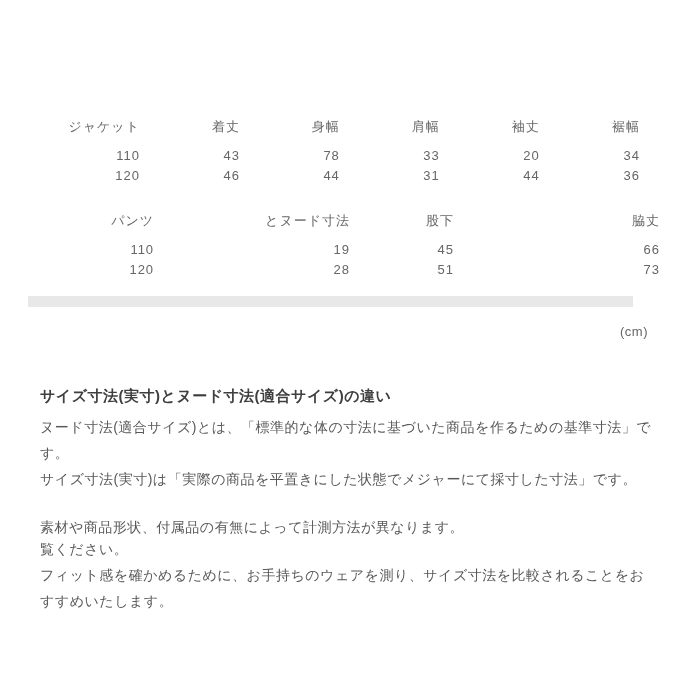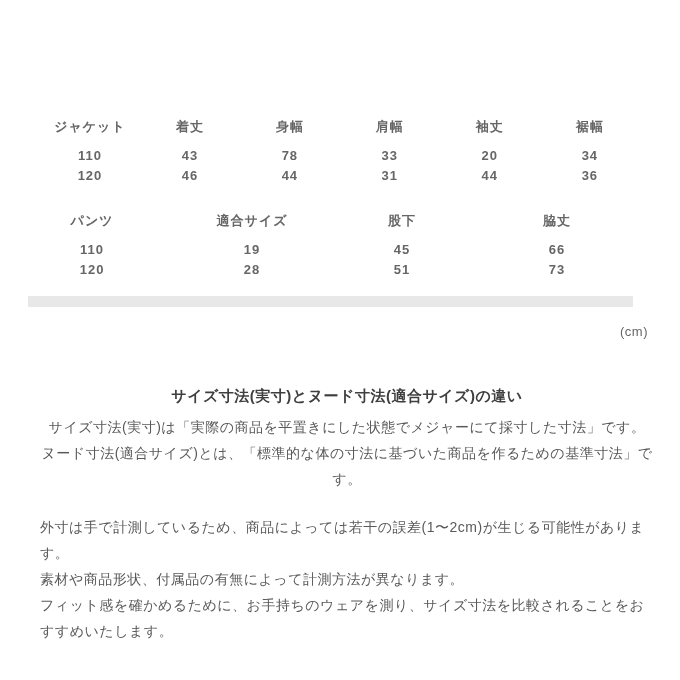--- a/index.html
+++ b/index.html
@@ -8,22 +8,22 @@
     position:relative;
     width:680px; height:680px;
     background:#ffffff;
     font-family:"Liberation Sans","DejaVu Sans",sans-serif;
     color:#595959;
     overflow:hidden;
   }
   
   table { border-collapse:collapse; table-layout:fixed; }
   th, td {
-    font-weight:bold;
-    text-align:center;
+    font-weight:normal;
+    text-align:right;
     vertical-align:middle;
     font-size:13px;
     color:#666;
     height:24px;
     letter-spacing:1px;
     white-space:nowrap;
   }
   .jacket-table { position:absolute; left:40px; top:115px; width:600px; }
   .pants-table  { position:absolute; left:30px; top:209px; width:630px; }
   tbody tr:first-child td { padding-top:9px; }
@@ -31,21 +31,21 @@
     position:absolute; left:28px; top:296px;
     width:605px; height:11px;
     background:#e8e8e8;
   }
   .unit-label {
     position:absolute; top:324px; right:32px;
     font-size:13px; color:#666; letter-spacing:0.5px;
   }
   
   .info-block { position:absolute; left:40px; width:614px; }
-  .info-block-1 { top:387px;text-align:center; }
+  .info-block-1 { top:387px; }
   .info-block-2 { top:514px; }
   .info-heading {
     font-size:15px; font-weight:bold; color:#3f3f3f;
     margin-bottom:8px; letter-spacing:0.5px;
   }
   .info-line {
     font-size:14px; color:#595959;
     line-height:26px; letter-spacing:0.5px;
   }
   .info-line.tight { margin-top:-4px; }
@@ -97,21 +97,21 @@
   <table class="pants-table">
     <colgroup>
       <col style="width:19.7%">
         <col style="width:31.1%">
         <col style="width:16.5%">
         <col style="width:32.7%">
     </colgroup>
     <thead>
       <tr>
         <th>パンツ</th>
-        <th>適合サイズ</th>
+        <th>とヌード寸法</th>
         <th>股下</th>
         <th>脇丈</th>
       </tr>
     </thead>
     <tbody>
       <tr>
         <td>110</td>
         <td>19</td>
         <td>45</td>
         <td>66</td>
@@ -124,23 +124,23 @@
       </tr>
     </tbody>
   </table>
 
   <div class="divider"></div>
 
   <div class="unit-label">(cm)</div>
 
   <section class="info-block info-block-1">
     <h2 class="info-heading">サイズ寸法(実寸)とヌード寸法(適合サイズ)の違い</h2>
+    <p class="info-line">ヌード寸法(適合サイズ)とは、「標準的な体の寸法に基づいた商品を作るための基準寸法」です。</p>
     <p class="info-line">サイズ寸法(実寸)は「実際の商品を平置きにした状態でメジャーにて採寸した寸法」です。</p>
-    <p class="info-line">ヌード寸法(適合サイズ)とは、「標準的な体の寸法に基づいた商品を作るための基準寸法」です。</p>
   </section>
 
   <section class="info-block info-block-2">
-    <p class="info-line">外寸は手で計測しているため、商品によっては若干の誤差(1〜2cm)が生じる可能性があります。</p>
     <p class="info-line">素材や商品形状、付属品の有無によって計測方法が異なります。</p>
+    <p class="info-line tight">覧ください。</p>
     <p class="info-line">フィット感を確かめるために、お手持ちのウェアを測り、サイズ寸法を比較されることをおすすめいたします。</p>
   </section>
 
 </div>
 
 </body></html>

